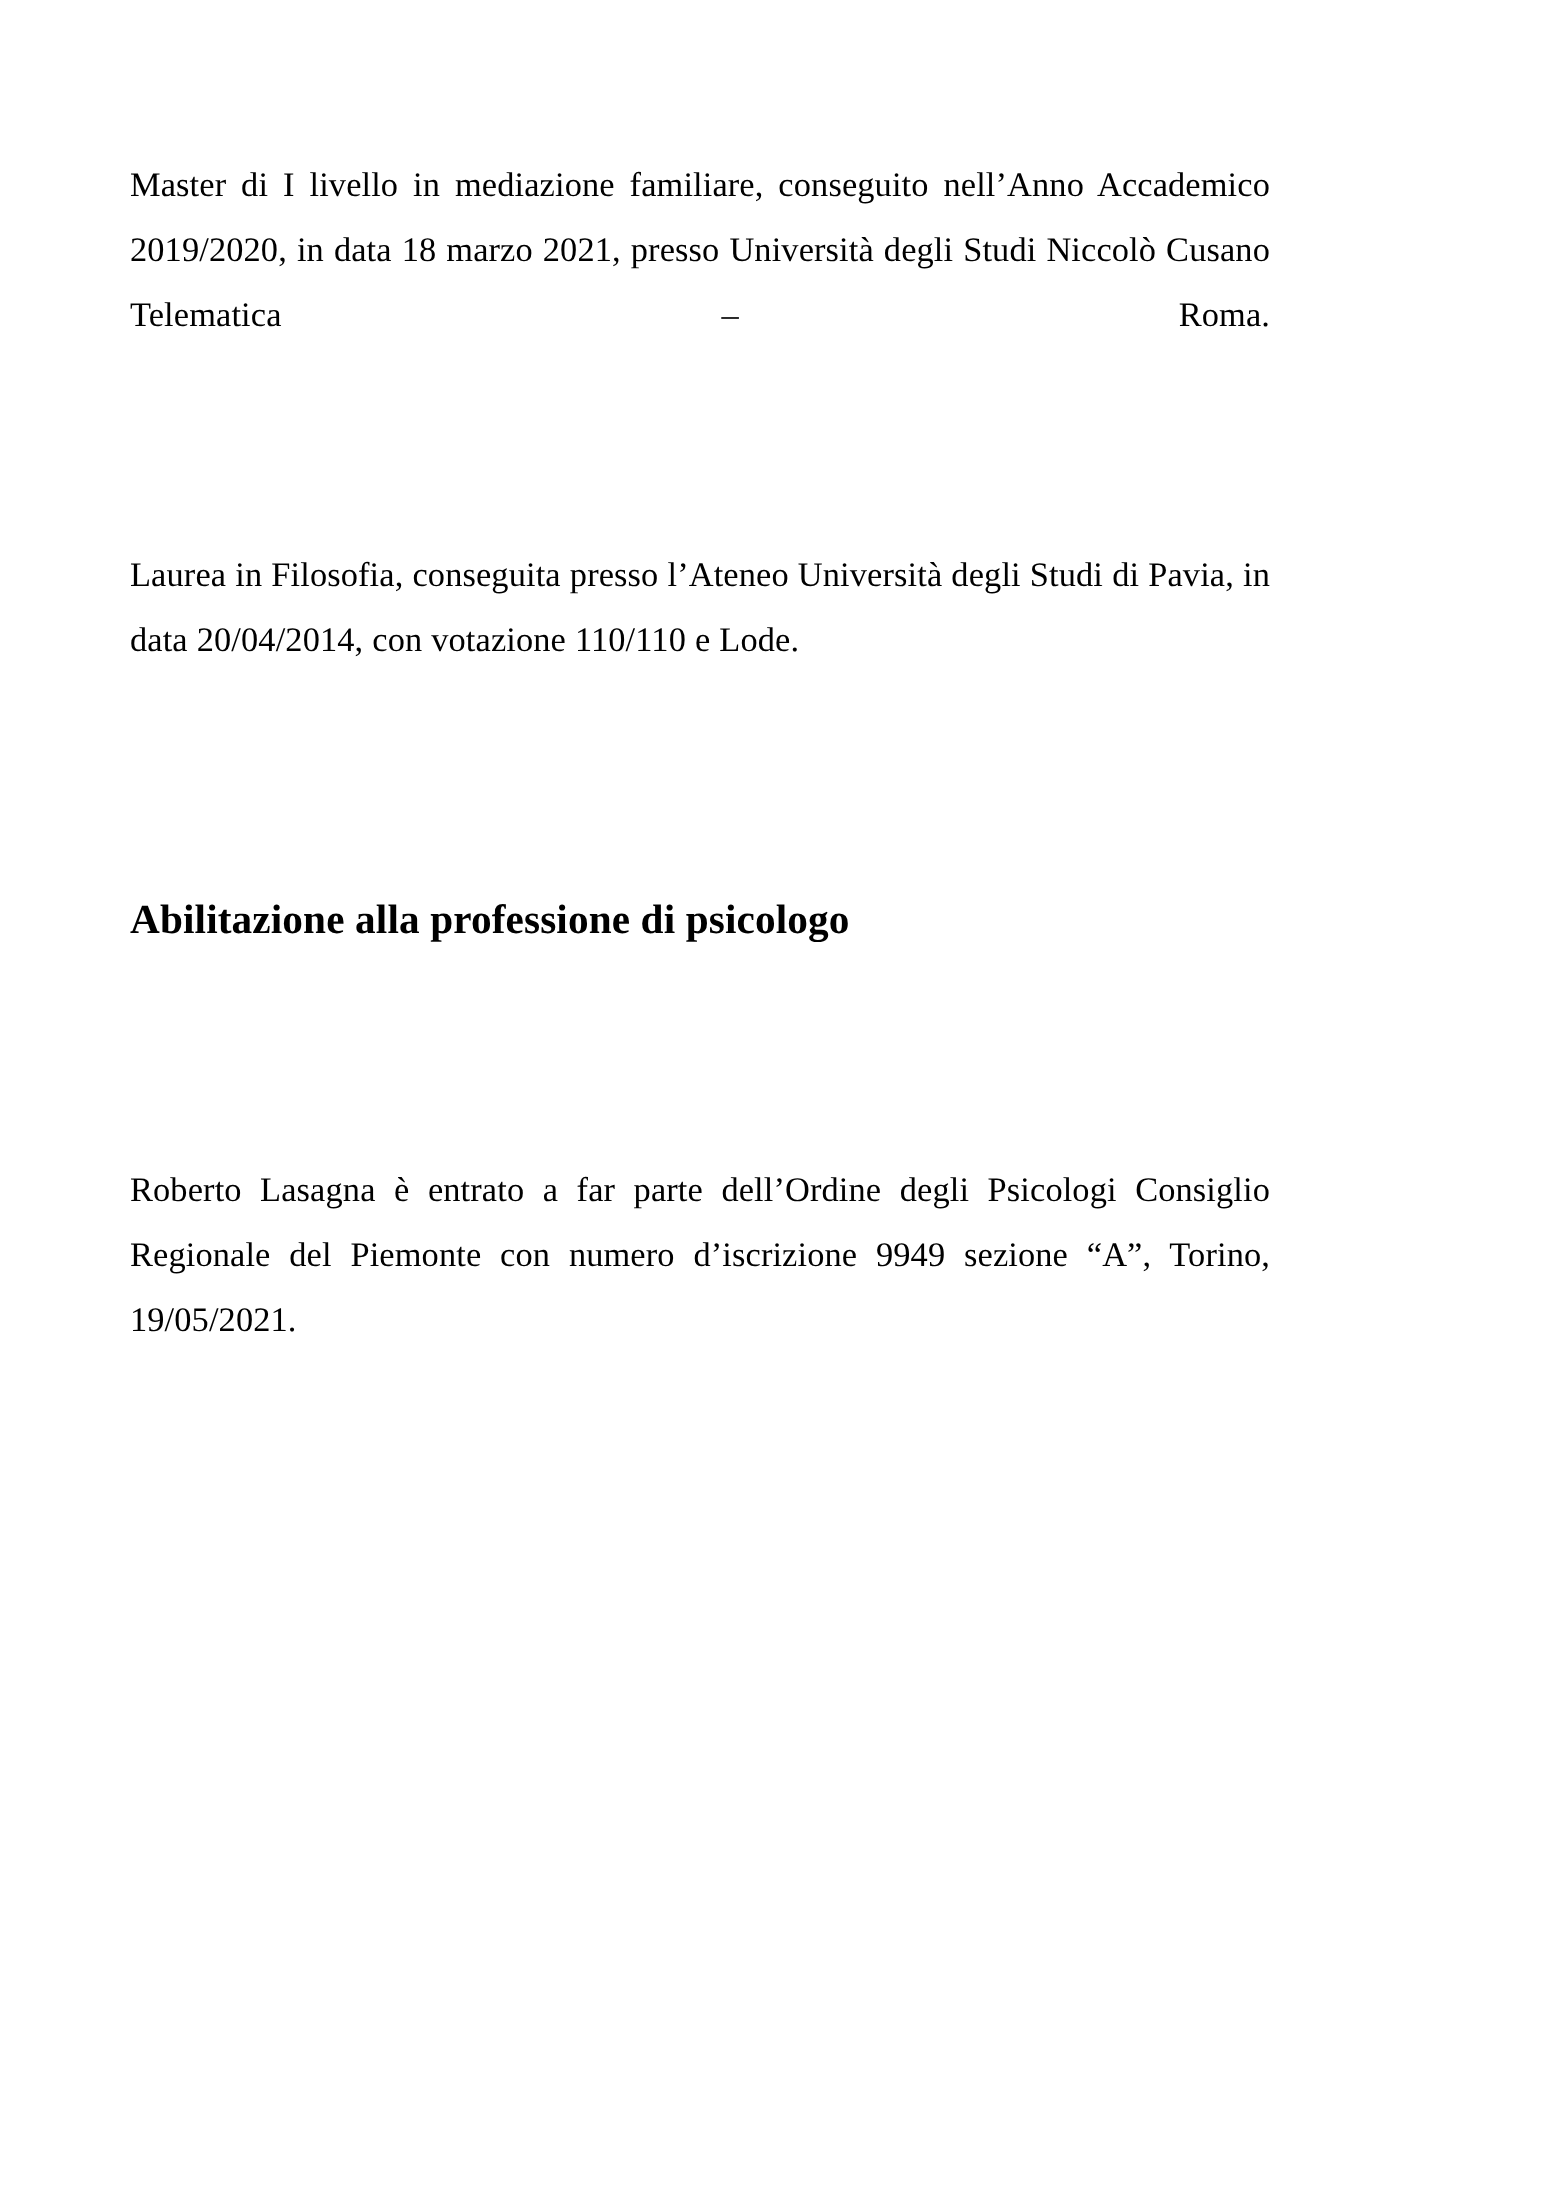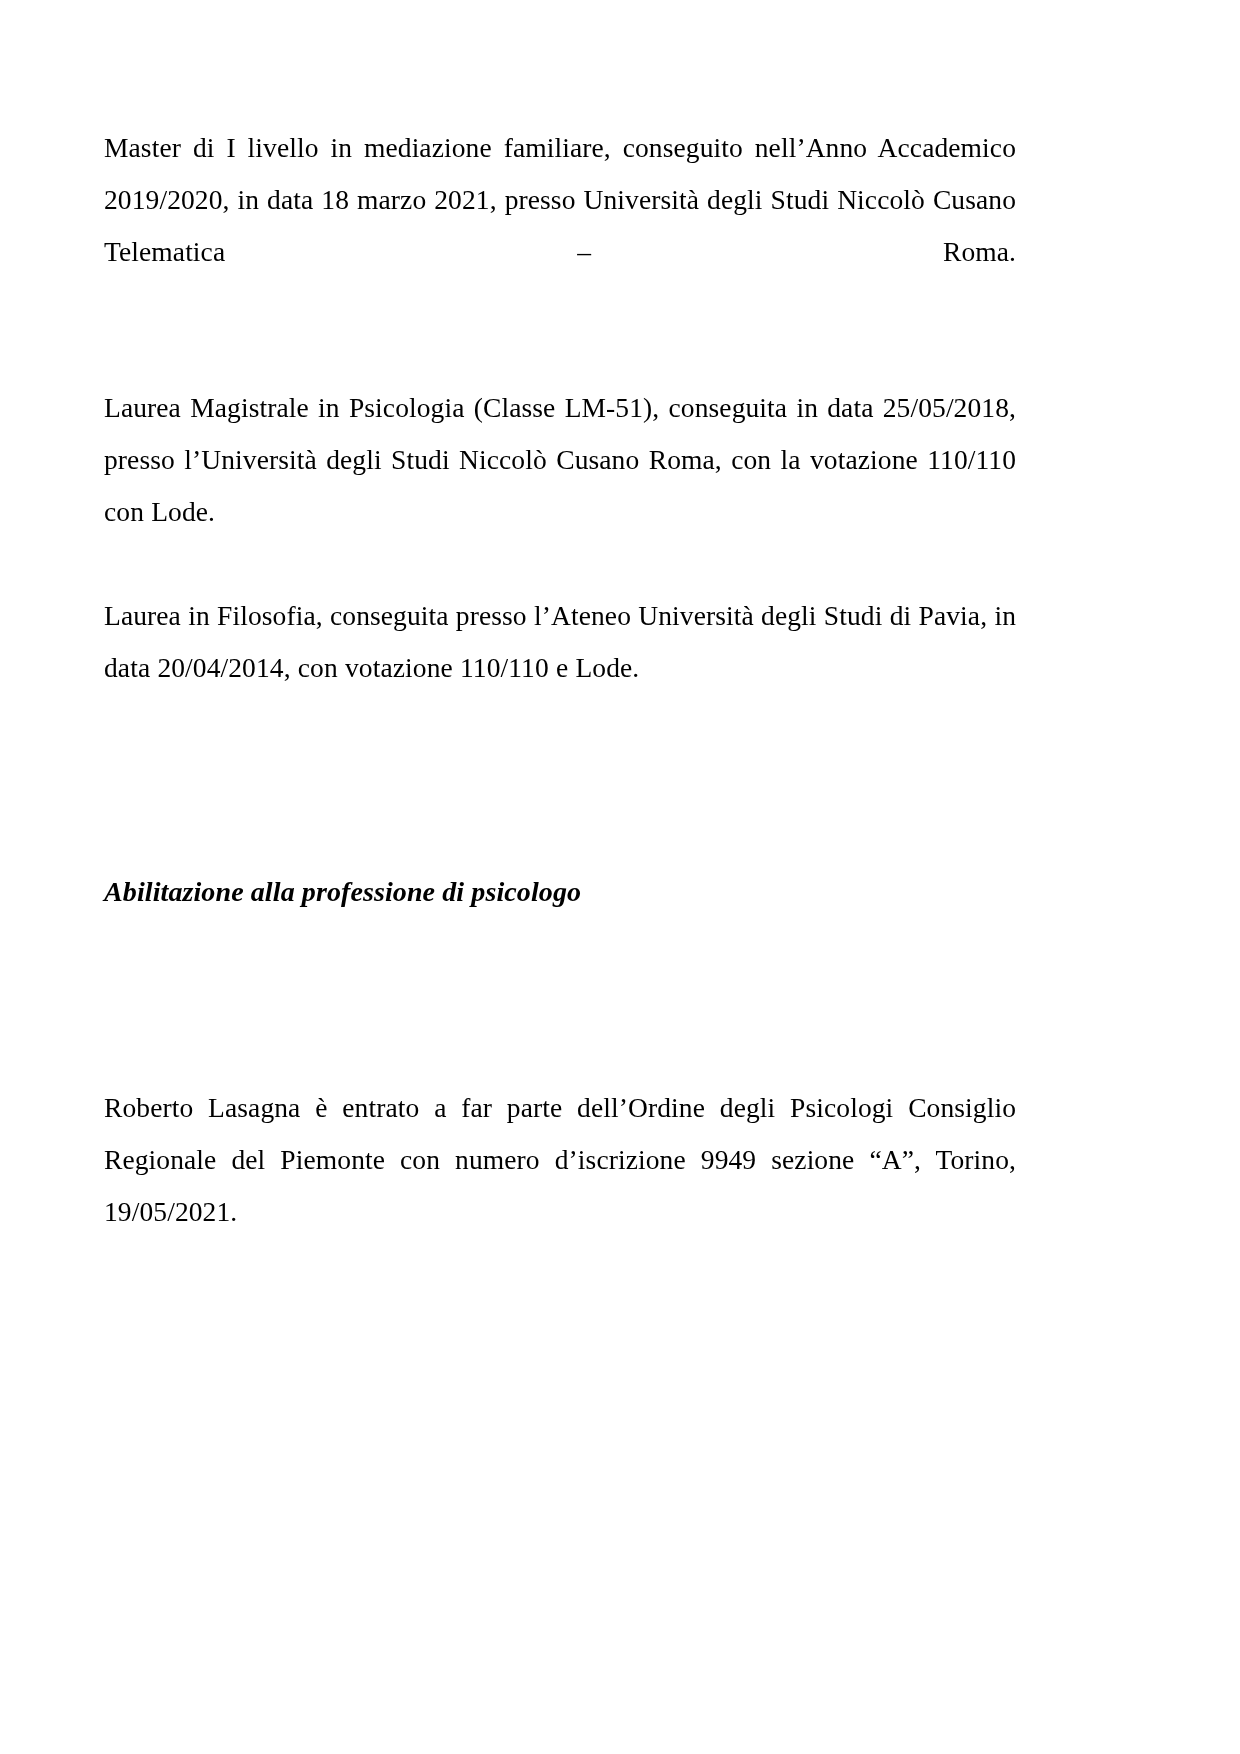--- a/index.html
+++ b/index.html
@@ -41,43 +41,41 @@
   
   .para::after {
     content: "";
     display: inline-block;
     width: 100%;
   }
   .para.nostretch::after {
     content: none;
   }
   .heading {
-    font-size: 28px;
+    font-size: 33px;
     line-height: 52px;
-    font-style: italic;
     margin: 0;
     text-align: left;
     letter-spacing: 0.1px;
   }
   .gap-sm { height: 52px; }
   .gap-md { height: 56px; }
   .gap-xl { height: 120px; }
   .gap-head { height: 54px; }
 </style>
 </head>
 <body style="color: rgb(0, 0, 0);">
 
 <div class="page" style="background: rgb(255, 255, 255);">
   <div class="content">
 
     <p class="para">Master di I livello in mediazione familiare, conseguito nell’Anno Accademico 2019/2020, in data 18 marzo 2021, presso Università degli Studi Niccolò Cusano Telematica – Roma.</p>
 
     <div class="gap-sm"></div>
 
-    <p class="para nostretch">Laurea Magistrale in Psicologia (Classe LM-51), conseguita in data 25/05/2018, presso l’Università degli Studi Niccolò Cusano Roma, con la votazione 110/110 con Lode.</p>
 
     <div class="gap-sm"></div>
 
     <p class="para nostretch">Laurea in Filosofia, conseguita presso l’Ateneo Università degli Studi di Pavia, in data 20/04/2014, con votazione 110/110 e Lode.</p>
 
     <div class="gap-sm"></div>
 
 
     <div class="gap-xl"></div>
 

